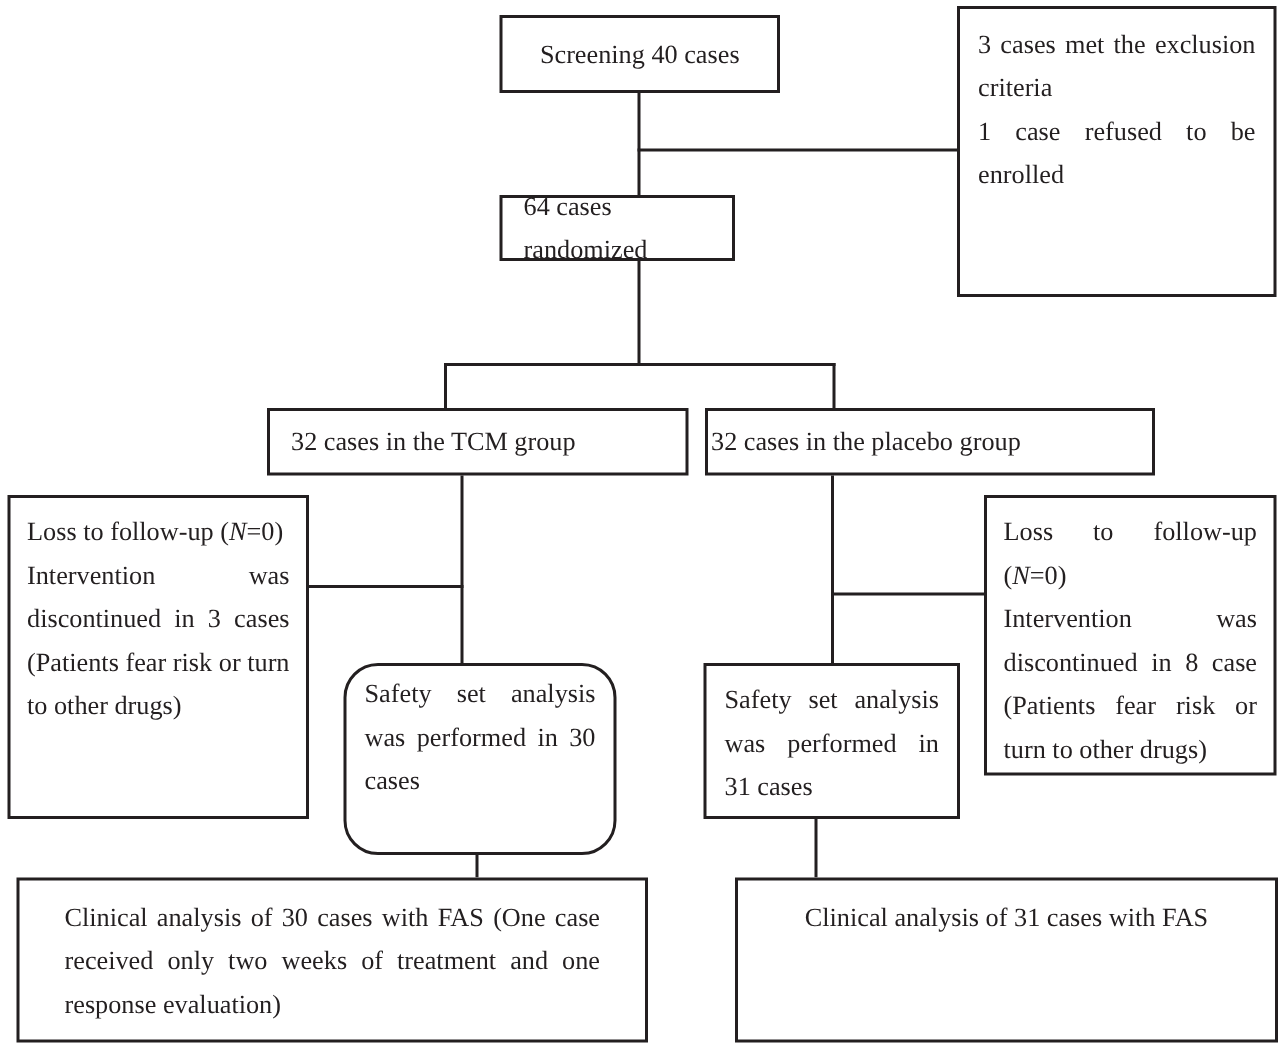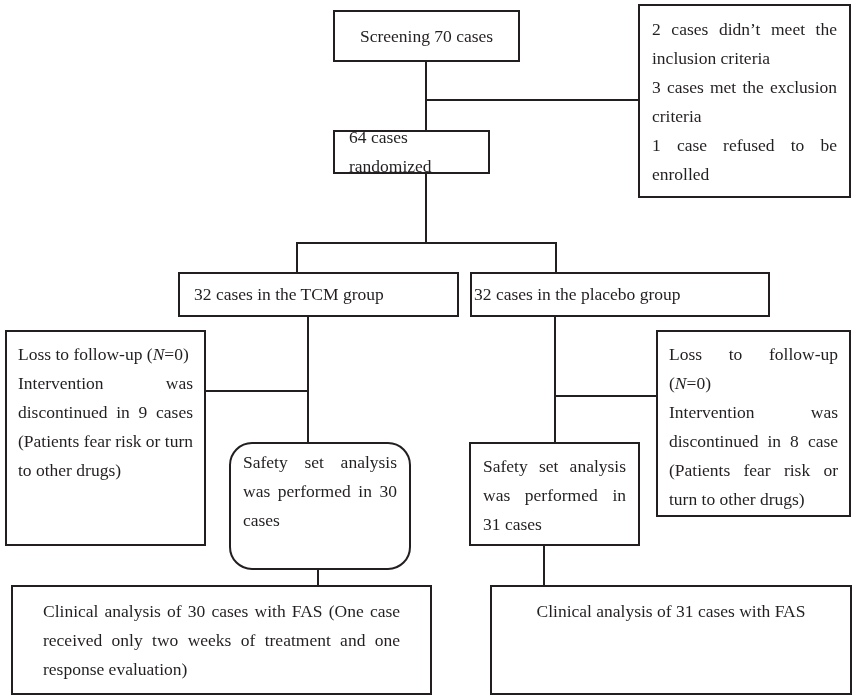--- a/index.html
+++ b/index.html
@@ -56,44 +56,43 @@
   <div class="hline" style="left:205px;top:390px;width:104px;"></div>
 
   <div class="vline" style="left:317px;top:545px;height:40px;"></div>
 
   <div class="vline" style="left:554px;top:315px;height:133px;"></div>
   <div class="hline" style="left:554px;top:395px;width:104px;"></div>
 
   <div class="vline" style="left:543px;top:545px;height:40px;"></div>
 
   <div class="box ctr mid" style="left:333px;top:10px;width:187px;height:52px;">
-    <span class="txt" style="width:100%;padding:0 10px;box-sizing:border-box;">Screening 70 cases</span>
+    <span class="txt" style="width:100%;padding:0 10px;box-sizing:border-box;">Screening 40 cases</span>
   </div>
 
   <div class="box just top" style="left:638px;top:4px;width:213px;height:194px;padding:9px 12px;">
-    <span class="txt">2 cases didn’t meet the inclusion criteria</span>
     <span class="txt">3 cases met the exclusion criteria</span>
     <span class="txt">1 case refused to be enrolled</span>
   </div>
 
   <div class="box lft mid" style="left:333px;top:130px;width:157px;height:44px;padding:0 14px;">
     <span class="txt">64 cases randomized</span>
   </div>
 
   <div class="box lft mid" style="left:178px;top:272px;width:281px;height:45px;padding:0 14px;">
     <span class="txt">32 cases in the TCM group</span>
   </div>
 
   <div class="box lft mid" style="left:470px;top:272px;width:300px;height:45px;padding:0 2px;">
     <span class="txt">32 cases in the placebo group</span>
   </div>
 
   <div class="box just top" style="left:5px;top:330px;width:201px;height:216px;padding:8px 11px;">
     <span class="txt"><span>Loss to follow-up (</span><i>N</i><span>=0)</span></span>
-    <span class="txt">Intervention was discontinued in 9 cases (Patients fear risk or turn to other drugs)</span>
+    <span class="txt">Intervention was discontinued in 3 cases (Patients fear risk or turn to other drugs)</span>
   </div>
 
   <div class="box just top" style="left:656px;top:330px;width:195px;height:187px;padding:8px 11px;">
     <span class="txt"><span>Loss to follow-up (</span><i>N</i><span>=0)</span></span>
     <span class="txt">Intervention was discontinued in 8 case (Patients fear risk or turn to other drugs)</span>
   </div>
 
   <div class="box just top" style="left:229px;top:442px;width:182px;height:128px;padding:4px 12px;border-radius:23px;">
     <span class="txt">Safety set analysis was performed in 30 cases</span>
   </div>

